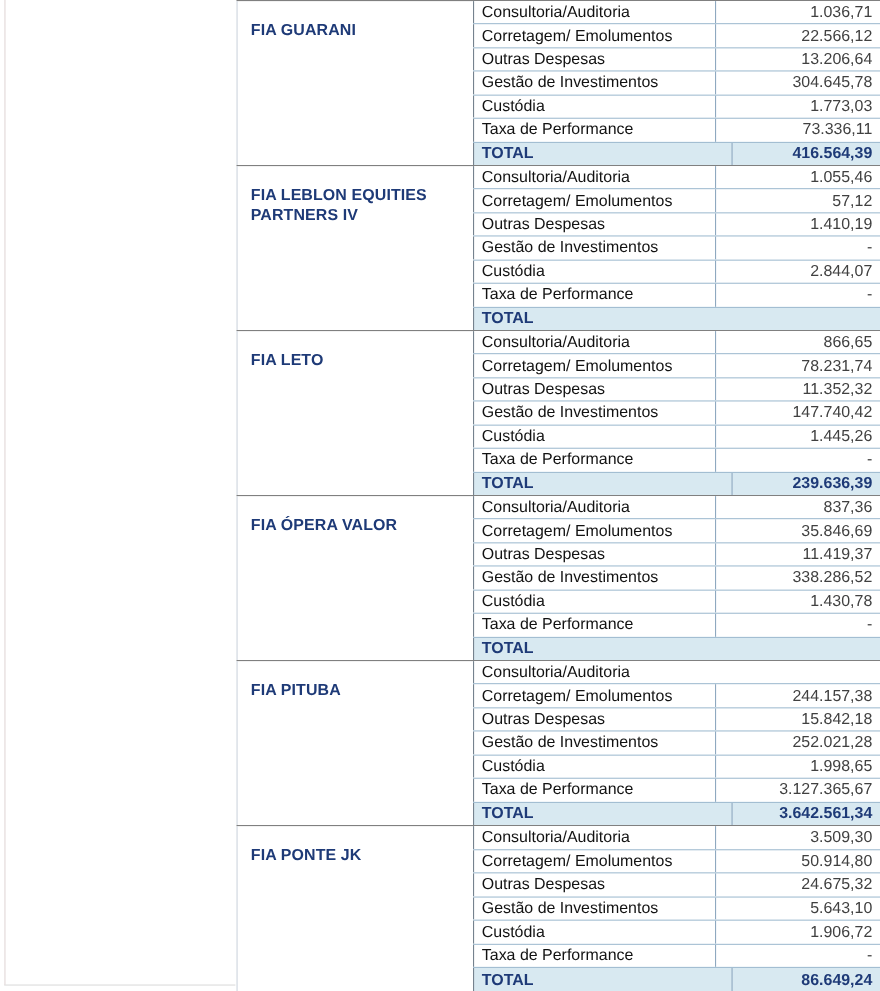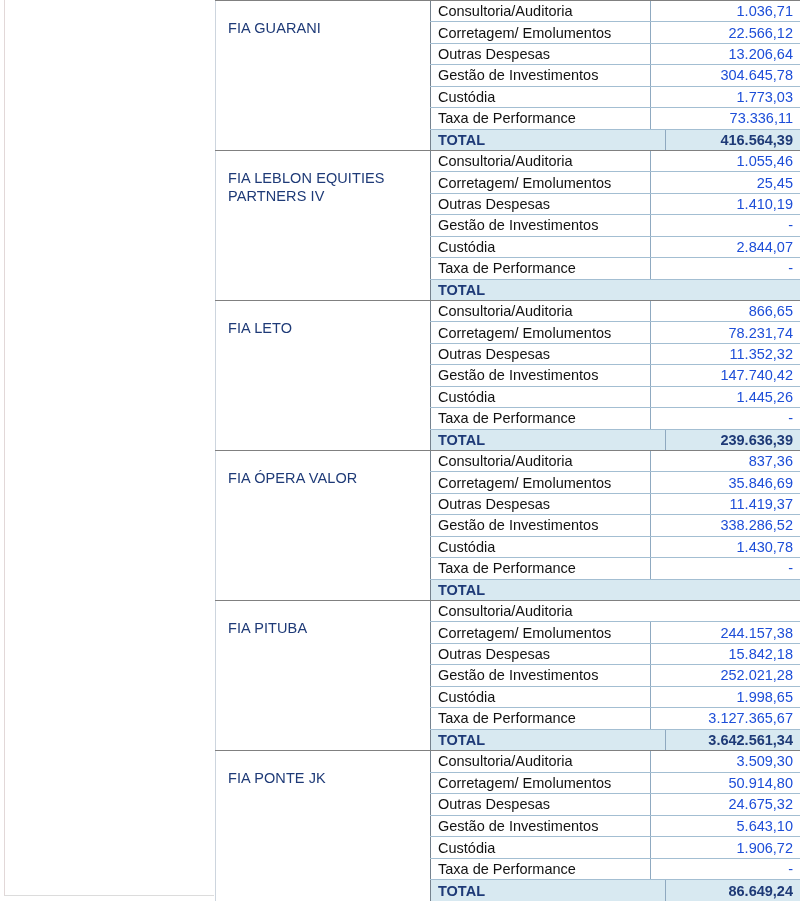--- a/index.html
+++ b/index.html
@@ -41,21 +41,21 @@
   .section:last-child { border-bottom: none; }
   .fund-cell {
     width: 215px;
     box-sizing: border-box;
     border-left: 1px solid var(--light-vline, #cdd5de);
     padding: 18px 8px 0 12px;
   }
   .fund-name {
     display: block;
     font-size: 14.5px;
-    font-weight: normal;
+    font-weight: bold;
     color: var(--navy, #1e3a77);
     line-height: 1.25;
     letter-spacing: 0.1px;
   }
   .rows {
     flex: 1;
     display: flex;
     flex-direction: column;
   }
   .row {
@@ -80,21 +80,21 @@
   }
   .cell-val {
     flex: 1;
     box-sizing: border-box;
     border-left: 1px solid var(--val-vline, #8fa9c0);
     padding: 0 7px 0 4px;
     display: flex;
     align-items: center;
     justify-content: flex-end;
     font-size: 14.5px;
-    color: #1d4ed8;
+    color: #404040;
     white-space: nowrap;
   }
   .row.total { background: var(--total-bg, #d8e9f1); gap: 15px; }
   .row.total .cell-cat,
   .row.total .cell-val {
     font-weight: bold;
     color: var(--navy, #1e3a77);
   }
 </style>
 </head>
@@ -150,21 +150,21 @@
       <span class="fund-name">FIA LEBLON EQUITIES PARTNERS IV</span>
     </div>
     <div class="rows">
   <div class="row">
     <div class="cell-cat">Consultoria/Auditoria</div>
     <div class="cell-val">1.055,46</div>
   </div>
 
   <div class="row">
     <div class="cell-cat">Corretagem/ Emolumentos</div>
-    <div class="cell-val">25,45</div>
+    <div class="cell-val">57,12</div>
   </div>
 
   <div class="row">
     <div class="cell-cat">Outras Despesas</div>
     <div class="cell-val">1.410,19</div>
   </div>
 
   <div class="row">
     <div class="cell-cat">Gestão de Investimentos</div>
     <div class="cell-val">-</div>

